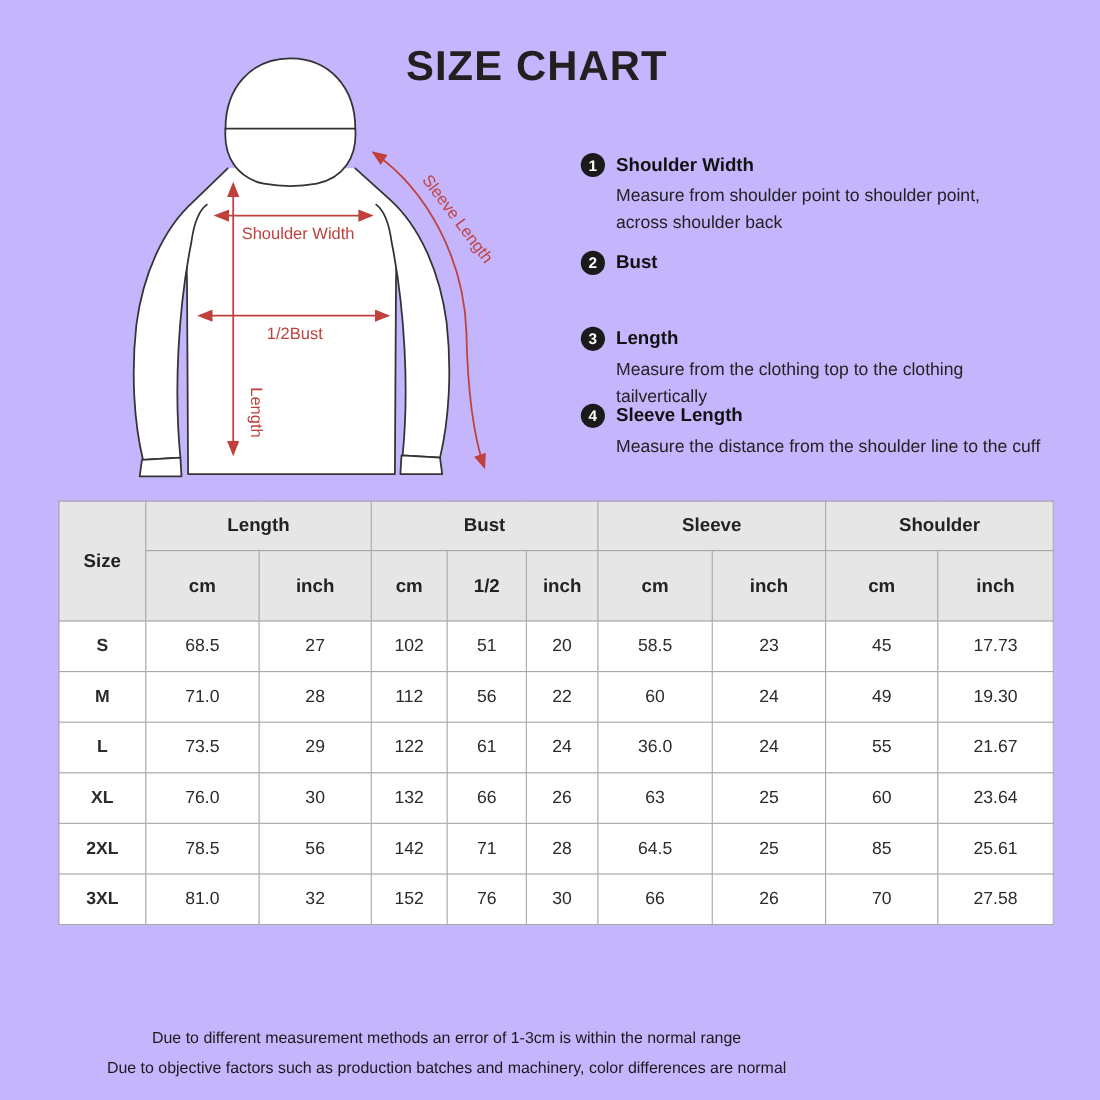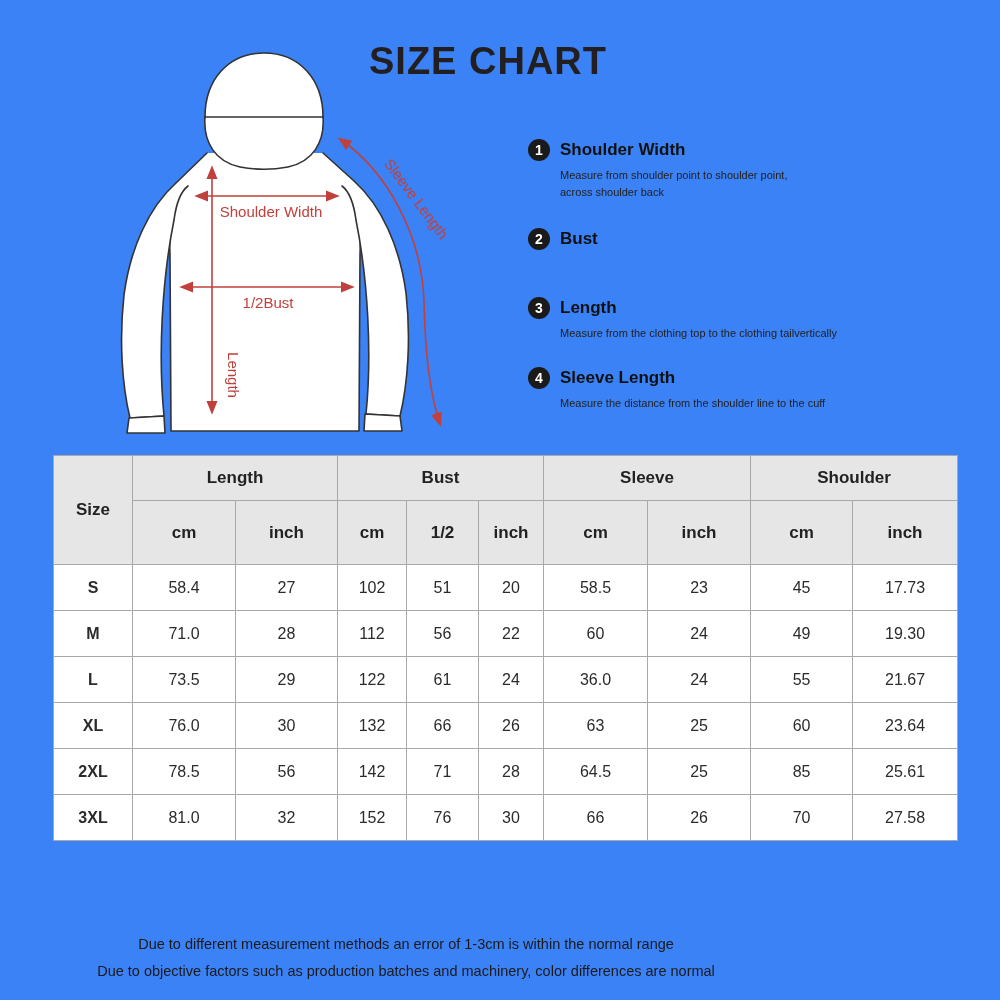--- a/index.html
+++ b/index.html
@@ -1,37 +1,37 @@
 <!DOCTYPE html>
 <html><head>
 <meta charset="utf-8">
 <style>
   html,body{margin:0;padding:0;background:#ffffff;}
-  .page{position:relative;width:1000px;height:1000px;background:#3b82f6;overflow:hidden;
+  .page{position:relative;width:1000px;height:1000px;background:#c4b5fd;overflow:hidden;
         font-family:"Liberation Sans",sans-serif;color:#1e1e1e;}
 
   
   .title{position:absolute;top:40px;left:0;width:976px;text-align:center;
          font-size:38px;font-weight:bold;color:#231f20;letter-spacing:1px;margin:0;}
 
   
   .hoodie-svg{position:absolute;left:110px;top:40px;width:350px;height:400px;}
   .garment{fill:#ffffff;stroke:#333333;stroke-width:1.6;stroke-linejoin:round;stroke-linecap:round;}
   .measure{stroke:#c0413c;stroke-width:1.6;fill:none;}
   .measure-label{fill:#c0413c;font-size:15px;font-family:"Liberation Sans",sans-serif;}
 
   
   .instructions{position:absolute;left:528px;top:139px;width:430px;}
   .inst-item{position:absolute;left:0;width:430px;}
   .inst-item.i1{top:0;} .inst-item.i2{top:89px;} .inst-item.i3{top:158px;} .inst-item.i4{top:228px;}
   .inst-head{display:flex;align-items:center;gap:10px;}
   .badge{width:22px;height:22px;border-radius:50%;background:#1a1a1a;color:#fff;
          font-size:14px;font-weight:bold;display:flex;align-items:center;justify-content:center;flex:0 0 22px;}
   .inst-title{font-size:17px;font-weight:bold;color:#111;margin:0;}
-  .inst-desc{margin:6px 0 0 32px;font-size:11px;line-height:1.5;color:#222;
+  .inst-desc{margin:6px 0 0 32px;font-size:16px;line-height:1.5;color:#222;
              white-space:pre-line;width:396px;}
 
   
   .size-table{position:absolute;left:53px;top:455px;width:904px;border-collapse:collapse;
               table-layout:fixed;font-size:16px;}
   .size-table th,.size-table td{border:1px solid #a8a8a8;text-align:center;vertical-align:middle;
               padding:0;color:#2b2b2b;}
   .size-table thead th{background:#e6e6e6;font-weight:bold;font-size:17px;color:#222;}
   .row-group{height:45px;} .row-sub{height:64px;} .size-table tbody tr{height:46px;}
   .size-table tbody td:first-child{font-weight:bold;}
@@ -138,21 +138,21 @@
         <th>inch</th>
         <th>cm</th>
         <th>inch</th>
         <th>cm</th>
         <th>inch</th>
       </tr>
     </thead>
     <tbody>
       <tr>
         <td>S</td>
-        <td>58.4</td>
+        <td>68.5</td>
         <td>27</td>
         <td>102</td>
         <td>51</td>
         <td>20</td>
         <td>58.5</td>
         <td>23</td>
         <td>45</td>
         <td>17.73</td>
       </tr>
       <tr>

